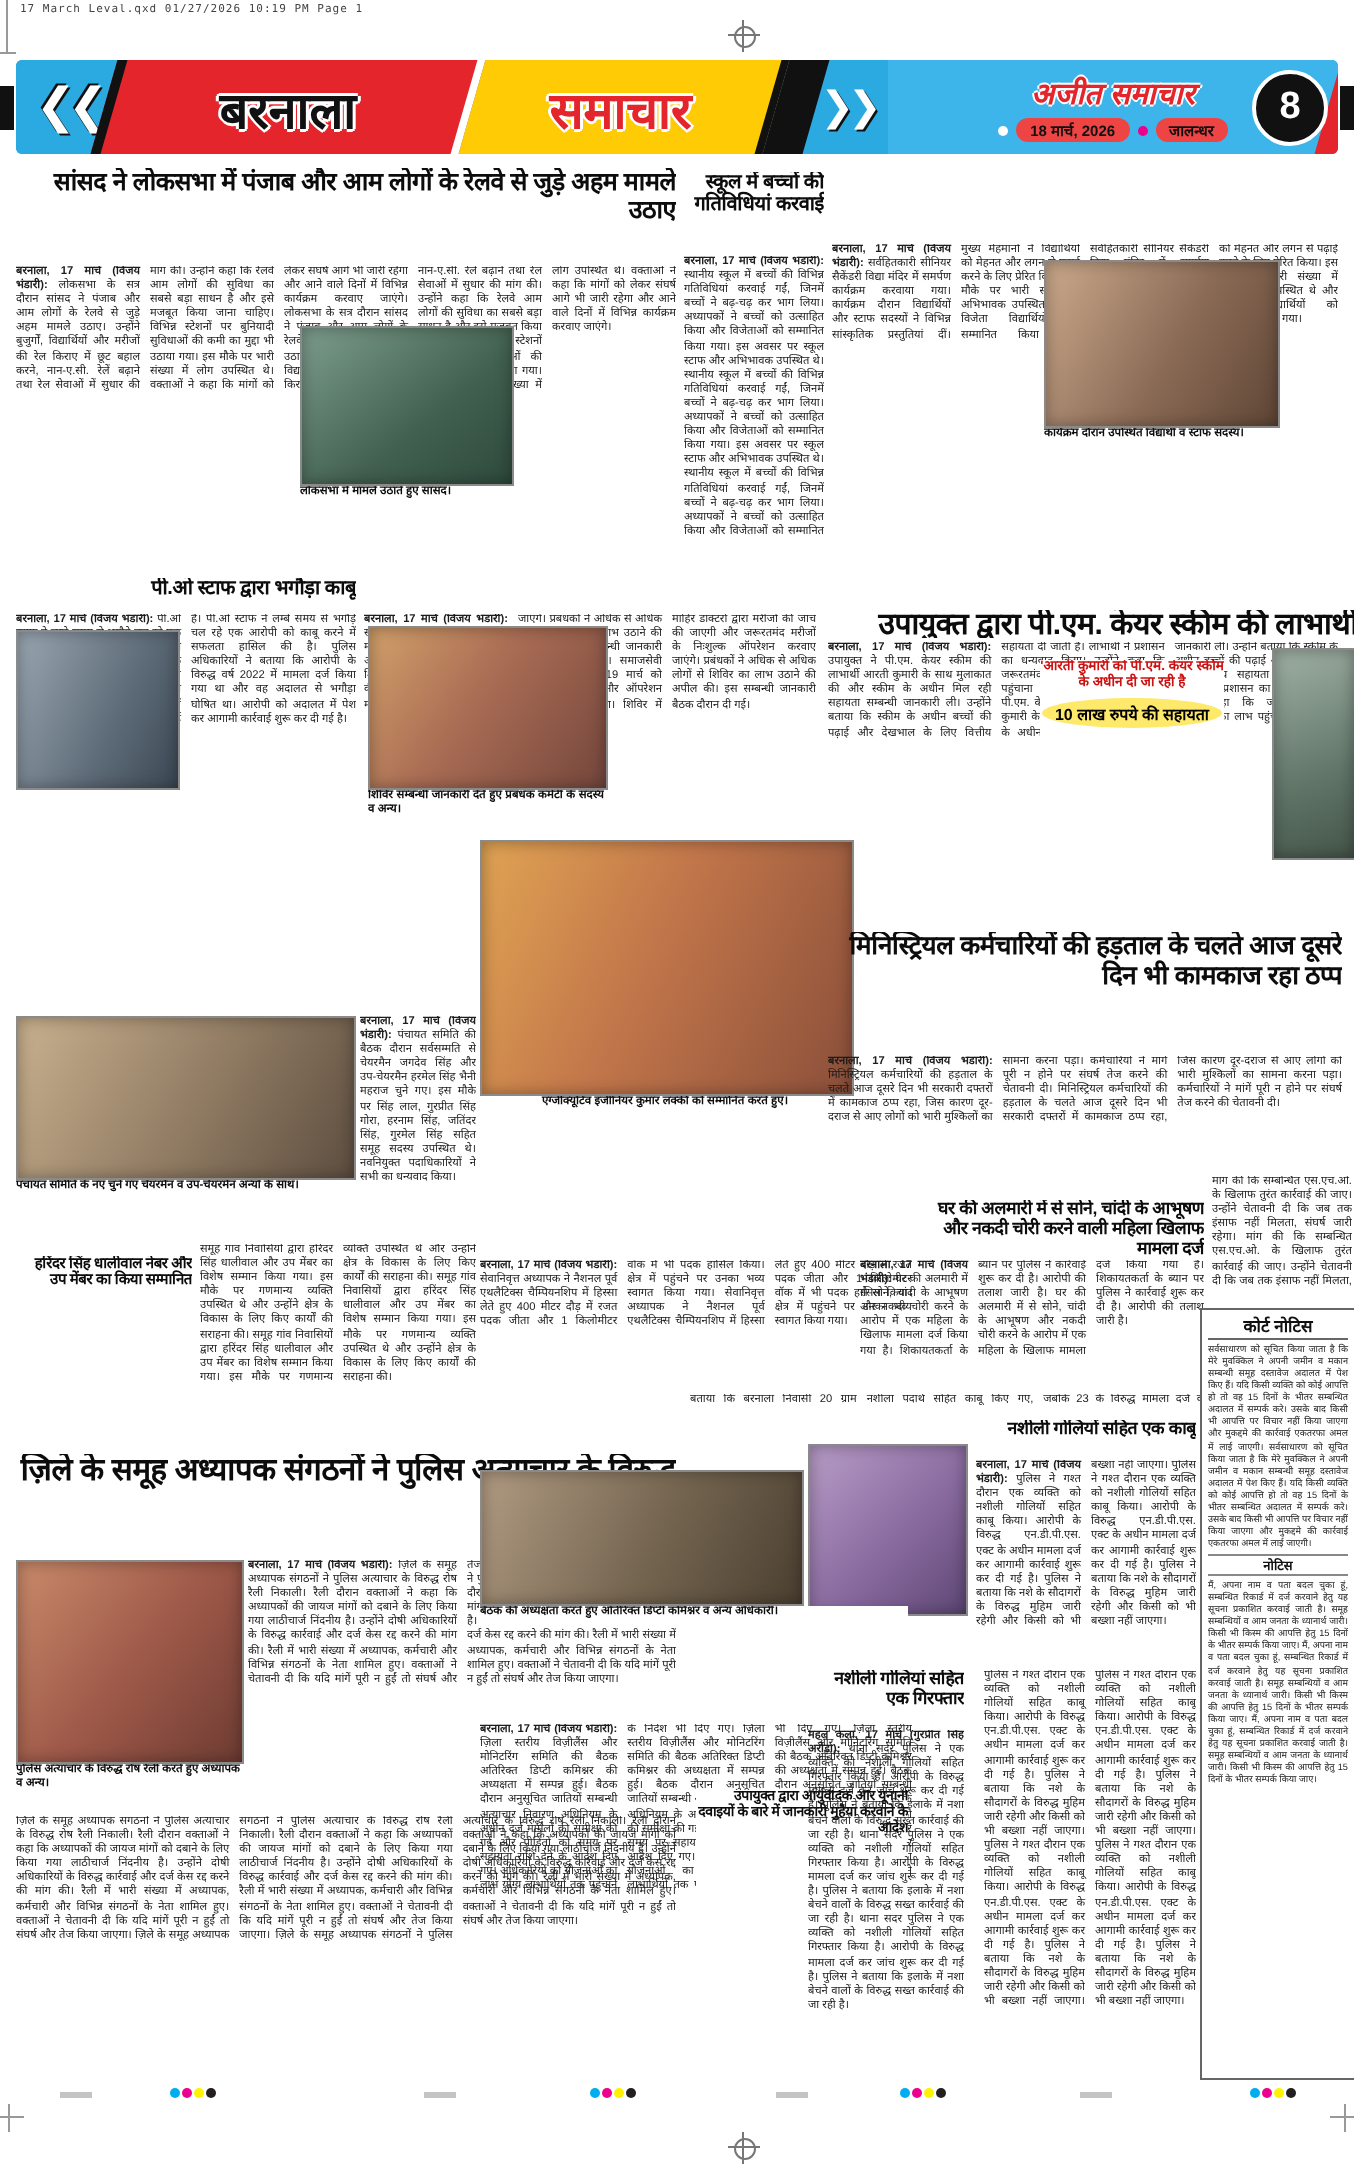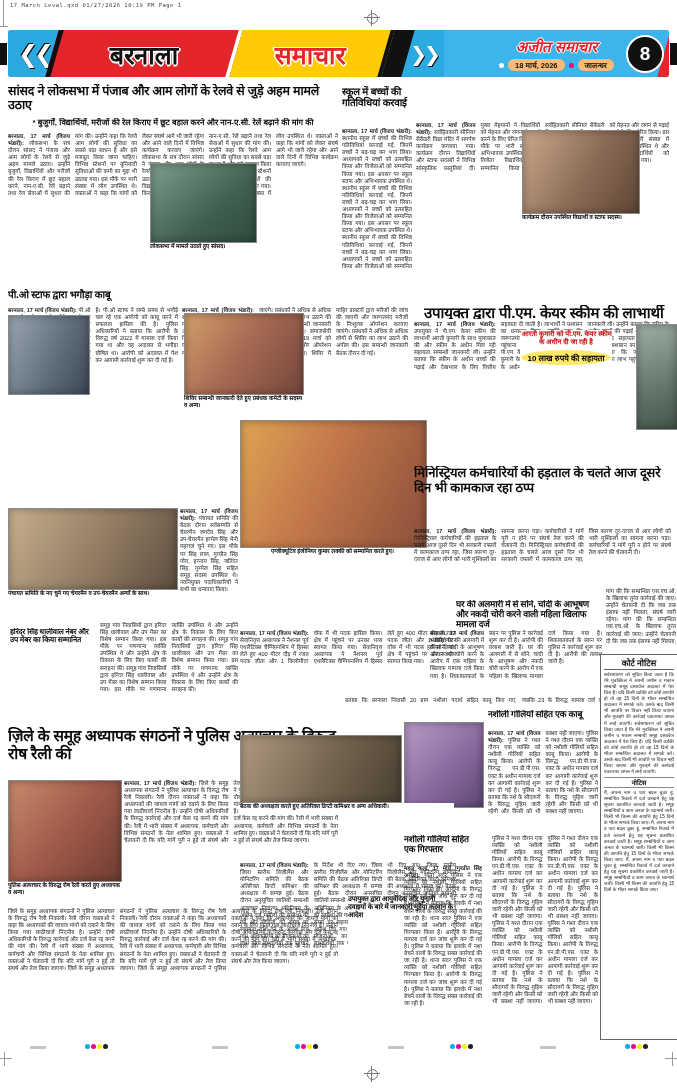--- a/index.html
+++ b/index.html
@@ -25,28 +25,28 @@
   .segblk{width:20px;background:#111;margin-right:-4px;}
   .chevR{width:40px;display:flex;align-items:center;justify-content:center;color:#fff;font-size:20px;font-weight:bold;letter-spacing:-3px;text-shadow:1px 1px 0 #111;}
   .title1{font-size:25px;font-weight:800;color:#111;
           text-shadow:-1.5px 0 #fff,1.5px 0 #fff,0 -1.5px #fff,0 1.5px #fff,1px 1px #fff,-1px -1px #fff;}
   .title2{font-size:25px;font-weight:800;color:#e4252b;
           text-shadow:-1.5px 0 #fff,1.5px 0 #fff,0 -1.5px #fff,0 1.5px #fff,1px 1px #fff,-1px -1px #fff;}
   .mastright{width:225px;position:relative;display:flex;flex-direction:column;align-items:center;justify-content:center;background:#3db5ea;}
   .brand{font-size:15px;font-weight:800;font-style:italic;color:#e4252b;
          text-shadow:-1px 0 #fff,1px 0 #fff,0 -1px #fff,0 1px #fff;}
   .pillrow{display:flex;align-items:center;gap:4px;margin-top:3px;}
-  .pill{background:#fdba74;border-radius:7px;padding:1px 7px;font-size:7.5px;font-weight:700;color:#111;white-space:nowrap;}
+  .pill{background:#ef4444;border-radius:7px;padding:1px 7px;font-size:7.5px;font-weight:700;color:#111;white-space:nowrap;}
   .dotw{width:5px;height:5px;border-radius:50%;background:#fff;}
   .dotm{width:5px;height:5px;border-radius:50%;background:#ec008c;}
   .pgcircle{position:absolute;right:5px;top:5px;width:34px;height:34px;border-radius:50%;background:#111;border:2px solid #fff;
             display:flex;align-items:center;justify-content:center;color:#fff;font-size:19px;font-weight:800;}
   .redwedge{position:absolute;right:0;top:0;width:14px;height:47px;background:#e4252b;transform:skewX(-16deg) translateX(9px);}
   
-  .hl{font-weight:800;color:#0c0c0c;text-align:left;line-height:1.13;letter-spacing:-.2px;}
+  .hl{font-weight:800;color:#0c0c0c;text-align:right;line-height:1.13;letter-spacing:-.2px;}
   .sub{font-weight:800;color:#0c0c0c;text-align:center;line-height:1.15;}
   .body{font-size:5.6px;line-height:1.27;text-align:justify;color:#1c1c1c;margin:0;}
   .dl{font-weight:700;}
   .c1{column-count:1}.c2{column-count:2}.c3{column-count:3}.c4{column-count:4}.c5{column-count:5}
   .body{column-gap:5px;}
   .photo{border:1px solid #8a8a8a;box-shadow:inset 0 0 8px rgba(0,0,0,.35);}
   .cap{font-size:5.8px;font-weight:700;line-height:1.2;text-align:justify;background:#fff;color:#0c0c0c;}
   .ph-parliament{background:linear-gradient(140deg,#7d9d8d,#41604f 60%,#2e4a3c);}
   .ph-hall{background:linear-gradient(120deg,#caa98c,#8a6a55 55%,#5f4636);}
   .ph-police{background:linear-gradient(115deg,#9aa7b2,#5d6b78 60%,#3c4854);}
@@ -104,21 +104,20 @@
         <span class="dotw"></span>
         <span class="pill">18 मार्च, 2026</span>
         <span class="dotm"></span>
         <span class="pill">जालन्धर</span>
       </div>
       <div class="pgcircle">8</div>
     </div>
   </div>
 
   <div class="abs hl" style="left:8px;top:84px;width:330px;height:33px;font-size:12.5px;">सांसद ने लोकसभा में पंजाब और आम लोगों के रेलवे से जुड़े अहम मामले उठाए</div>
-  <div class="abs sub" style="left:8px;top:118px;width:330px;height:13px;font-size:8px;">* बुजुर्गों, विद्यार्थियों, मरीजों की रेल किराए में छूट बहाल करने और नान-ए.सी. रेलें बढ़ाने की मांग की</div>
   <p class="abs body c5" style="left:8px;top:133px;width:330px;height:149px;">
     <span class="dl">बरनाला, 17 मार्च (विजय भंडारी):</span>
     <span>लोकसभा के सत्र दौरान सांसद ने पंजाब और आम लोगों के रेलवे से जुड़े अहम मामले उठाए। उन्होंने बुजुर्गों, विद्यार्थियों और मरीजों की रेल किराए में छूट बहाल करने, नान-ए.सी. रेलें बढ़ाने तथा रेल सेवाओं में सुधार की मांग की। उन्होंने कहा कि रेलवे आम लोगों की सुविधा का सबसे बड़ा साधन है और इसे मजबूत किया जाना चाहिए। विभिन्न स्टेशनों पर बुनियादी सुविधाओं की कमी का मुद्दा भी उठाया गया। इस मौके पर भारी संख्या में लोग उपस्थित थे। वक्ताओं ने कहा कि मांगों को लेकर संघर्ष आगे भी जारी रहेगा और आने वाले दिनों में विभिन्न कार्यक्रम करवाए जाएंगे। लोकसभा के सत्र दौरान सांसद ने पंजाब और आम लोगों के रेलवे से जुड़े अहम मामले उठाए। उन्होंने बुजुर्गों, विद्यार्थियों और मरीजों की रेल किराए में छूट बहाल करने, नान-ए.सी. रेलें बढ़ाने तथा रेल सेवाओं में सुधार की मांग की। उन्होंने कहा कि रेलवे आम लोगों की सुविधा का सबसे बड़ा साधन है और इसे मजबूत किया जाना चाहिए। विभिन्न स्टेशनों पर बुनियादी सुविधाओं की कमी का मुद्दा भी उठाया गया। इस मौके पर भारी संख्या में लोग उपस्थित थे। वक्ताओं ने कहा कि मांगों को लेकर संघर्ष आगे भी जारी रहेगा और आने वाले दिनों में विभिन्न कार्यक्रम करवाए जाएंगे। </span></p>
   <div class="abs photo ph-parliament" style="left:150px;top:163px;width:105px;height:78px;"></div>
   <div class="abs cap" style="left:150px;top:243px;width:105px;height:11px;">लोकसभा में मामले उठाते हुए सांसद।</div>
 
   <div class="abs hl" style="left:342px;top:86px;width:70px;height:40px;font-size:10px;">स्कूल में बच्चों की गतिविधियां करवाई</div>
   <p class="abs body c1" style="left:342px;top:128px;width:70px;height:154px;">
     <span class="dl">बरनाला, 17 मार्च (विजय भंडारी):</span>
     <span>स्थानीय स्कूल में बच्चों की विभिन्न गतिविधियां करवाई गईं, जिनमें बच्चों ने बढ़-चढ़ कर भाग लिया। अध्यापकों ने बच्चों को उत्साहित किया और विजेताओं को सम्मानित किया गया। इस अवसर पर स्कूल स्टाफ और अभिभावक उपस्थित थे। स्थानीय स्कूल में बच्चों की विभिन्न गतिविधियां करवाई गईं, जिनमें बच्चों ने बढ़-चढ़ कर भाग लिया। अध्यापकों ने बच्चों को उत्साहित किया और विजेताओं को सम्मानित किया गया। इस अवसर पर स्कूल स्टाफ और अभिभावक उपस्थित थे। स्थानीय स्कूल में बच्चों की विभिन्न गतिविधियां करवाई गईं, जिनमें बच्चों ने बढ़-चढ़ कर भाग लिया। अध्यापकों ने बच्चों को उत्साहित किया और विजेताओं को सम्मानित किया गया। इस अवसर पर स्कूल स्टाफ और अभिभावक उपस्थित थे। </span></p>

